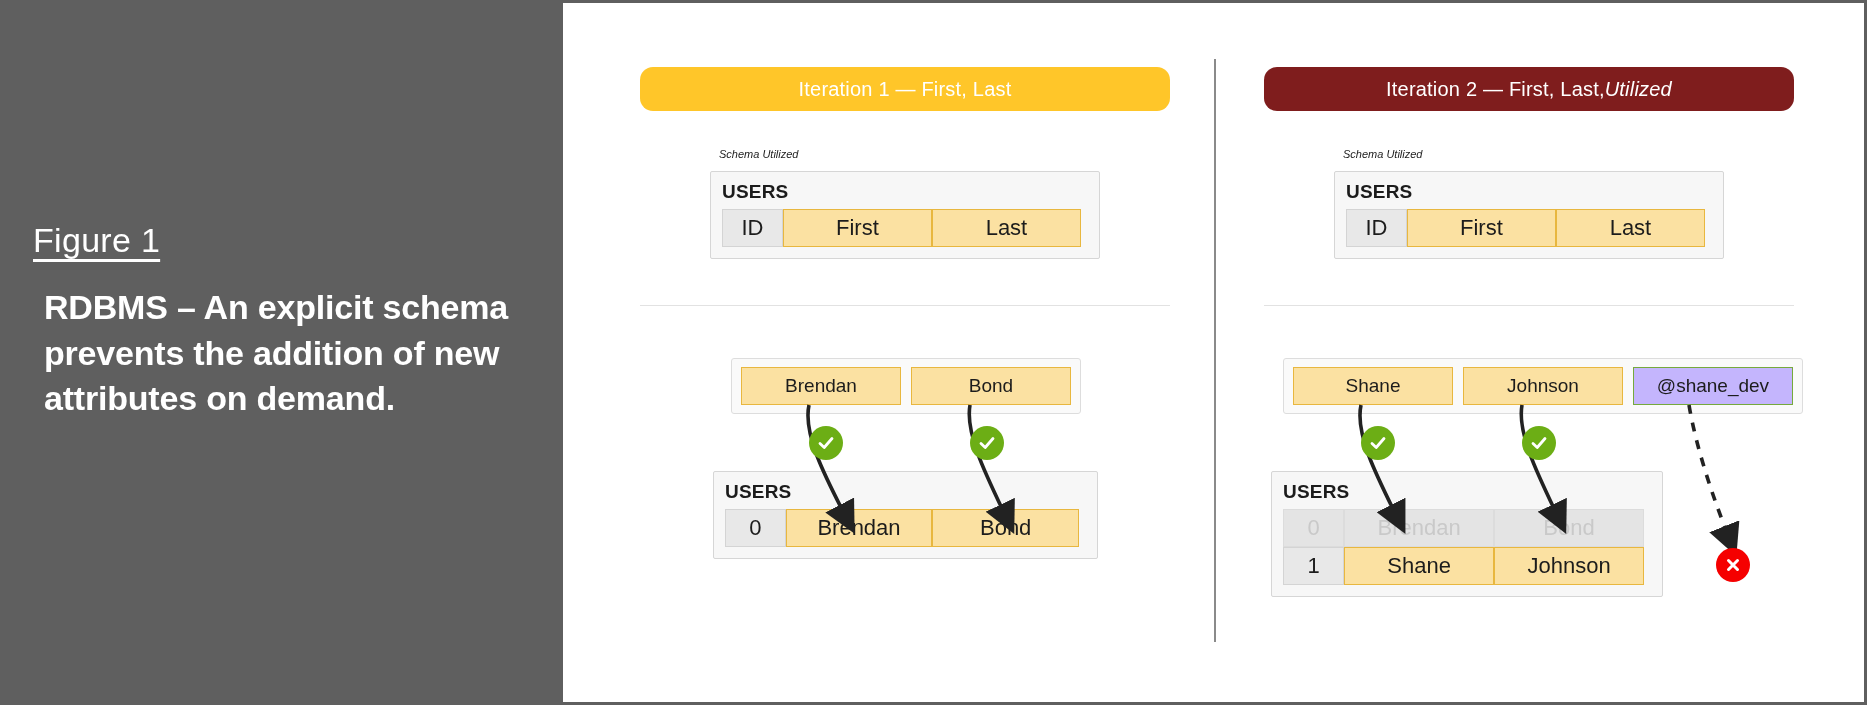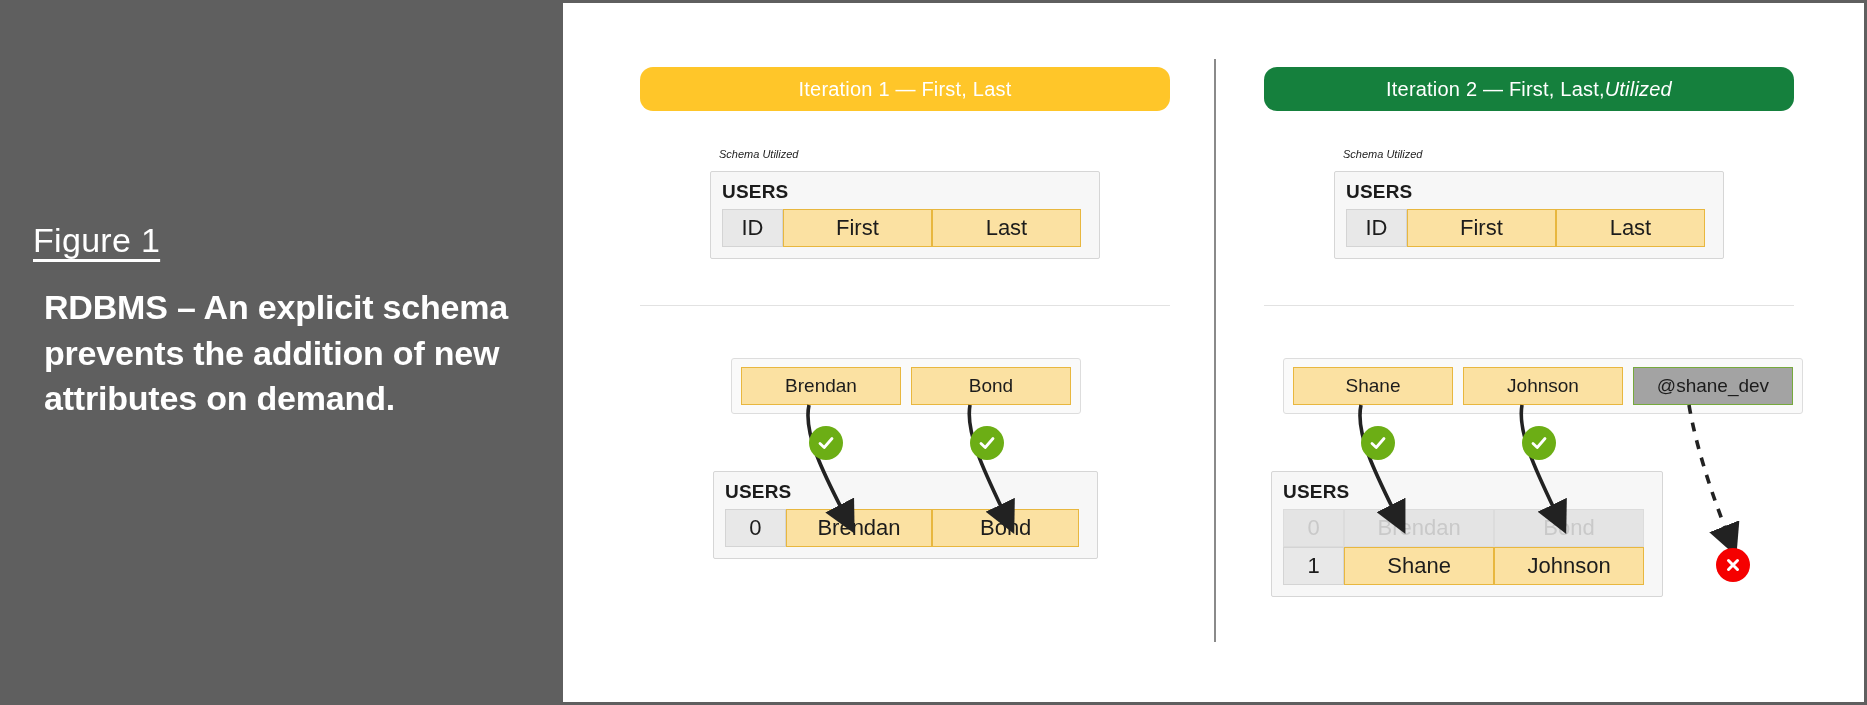--- a/index.html
+++ b/index.html
@@ -66,21 +66,21 @@
     border-radius: 13px;
     color: #ffffff;
     font-size: 20px;
     display: flex;
     align-items: center;
     justify-content: center;
     letter-spacing: 0.2px;
   }
   .banner .ital { font-style: italic; }
   .banner-1 { left: 637px; width: 530px; background: #FFC629; }
-  .banner-2 { left: 1261px; width: 530px; background: #15803d; }
+  .banner-2 { left: 1261px; width: 530px; background: #7f1d1d; }
 
   .divider-h {
     position: absolute;
     height: 1px;
     background: #e2e2e2;
     top: 302px;
   }
   .divider-h-1 { left: 637px; width: 530px; }
   .divider-h-2 { left: 1261px; width: 530px; }
 
@@ -169,21 +169,21 @@
     align-items: center;
     justify-content: center;
     font-size: 19px;
     color: #1c1c1c;
     background: #FBE1A2;
     border: 1px solid #E8B73F;
     box-sizing: border-box;
     width: 160px;
   }
   .rec-box.green {
-    background: #a3a3a3;
+    background: #c4b5fd;
     border-color: #76A93C;
   }
 
   
   .data-1 { left: 710px; top: 468px; width: 385px; }
   .data-2 { left: 1268px; top: 468px; width: 392px; }
   .data-1 .w-first, .data-1 .w-last { width: 150px; }
   .data-2 .w-first, .data-2 .w-last { width: 152px; }
   .trow + .trow { margin-top: 0; }
 

